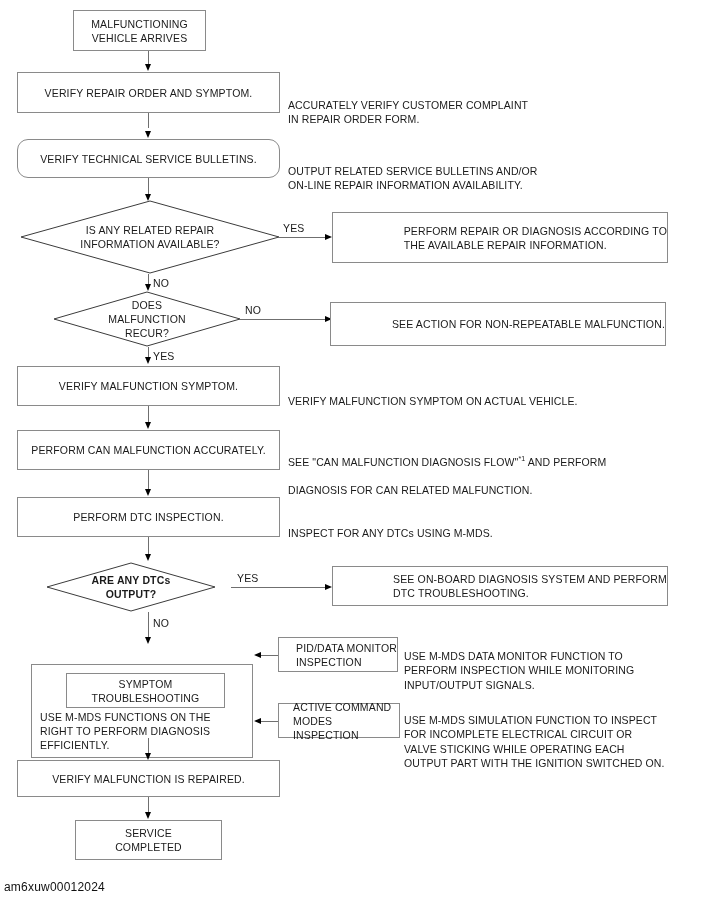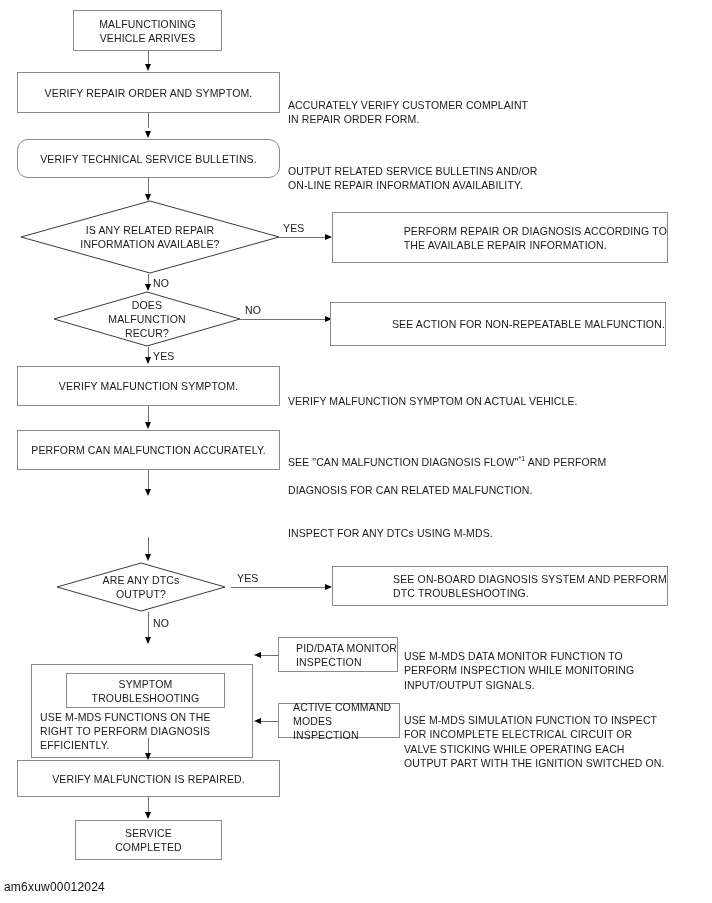--- a/index.html
+++ b/index.html
@@ -122,21 +122,21 @@
   .sup {
     font-size: 7px;
     vertical-align: super;
   }
 </style>
 </head>
 <body>
 
 <div id="page">
 
-  <div class="node" style="left:73px; top:10px; width:149px; height:41px;">
+  <div class="node" style="left:73px; top:10px; width:133px; height:41px;">
     <span>MALFUNCTIONING
 VEHICLE ARRIVES</span>
   </div>
 
   <div class="vline" style="left:148px; top:51px; height:15px;"></div>
   <div class="arrow-down" style="left:144.5px; top:64px;"></div>
 
   <div class="node" style="left:17px; top:72px; width:263px; height:41px;">
     <span>VERIFY REPAIR ORDER AND SYMPTOM.</span>
   </div>
@@ -215,28 +215,31 @@
     <span>PERFORM CAN MALFUNCTION ACCURATELY.</span>
   </div>
   <div class="note" style="left:288px; top:437px; width:410px;">
     <span>SEE "CAN MALFUNCTION DIAGNOSIS FLOW"</span><span class="sup">*1</span><span> AND PERFORM</span><br>
     <span>DIAGNOSIS FOR CAN RELATED MALFUNCTION.</span>
   </div>
 
   <div class="vline" style="left:148px; top:470px; height:19px;"></div>
   <div class="arrow-down" style="left:144.5px; top:489px;"></div>
 
+  <div class="node" style="left:17px; top:497px; width:263px; height:40px;">
+    <span>PERFORM DTC INSPECTION.</span>
+  </div>
   <div class="note" style="left:288px; top:511px; width:400px;">
     <span>INSPECT FOR ANY DTCs USING M-MDS.</span>
   </div>
 
   <div class="vline" style="left:148px; top:537px; height:18px;"></div>
   <div class="arrow-down" style="left:144.5px; top:554px;"></div>
 
-  <div class="diamond" style="left:56px; top:562px; width:170px; height:50px;">
+  <div class="diamond" style="left:46px; top:562px; width:170px; height:50px;font-weight:bold;">
     <svg width="170" height="50" viewBox="0 0 170 50">
       <polygon points="85,1 169,25 85,49 1,25" fill="#ffffff" stroke="#3b3b3b" stroke-width="1"></polygon>
     </svg>
     <div class="dtext">ARE ANY DTCs
 OUTPUT?</div>
   </div>
 
   <div class="hline" style="left:231px; top:587px; width:94px;"></div>
   <div class="arrow-right" style="left:325px; top:583.5px;"></div>
   <div class="branch-label" style="left:237px; top:572px;">YES</div>

